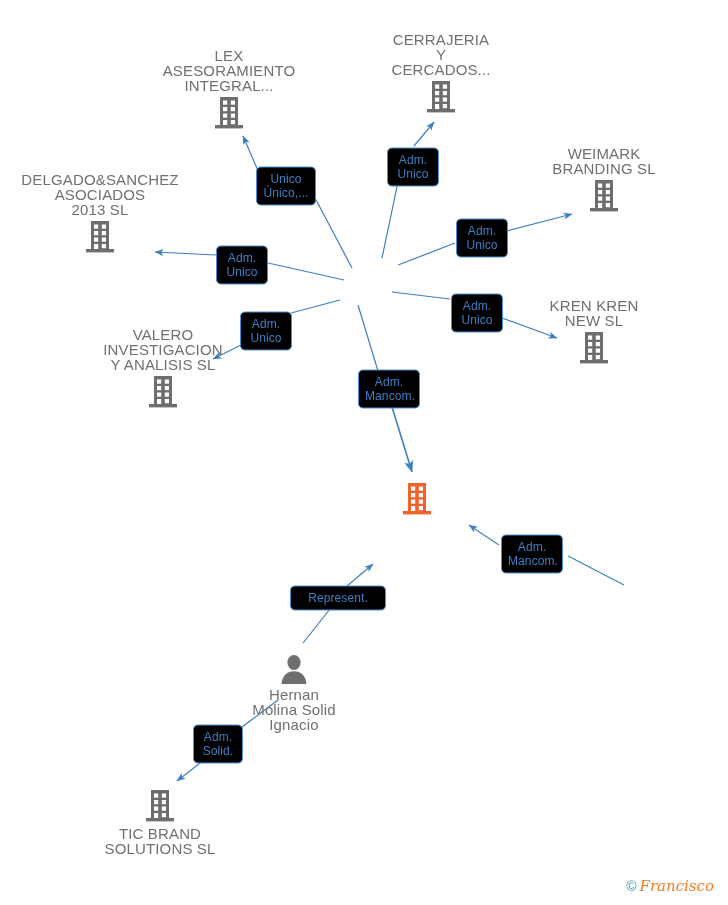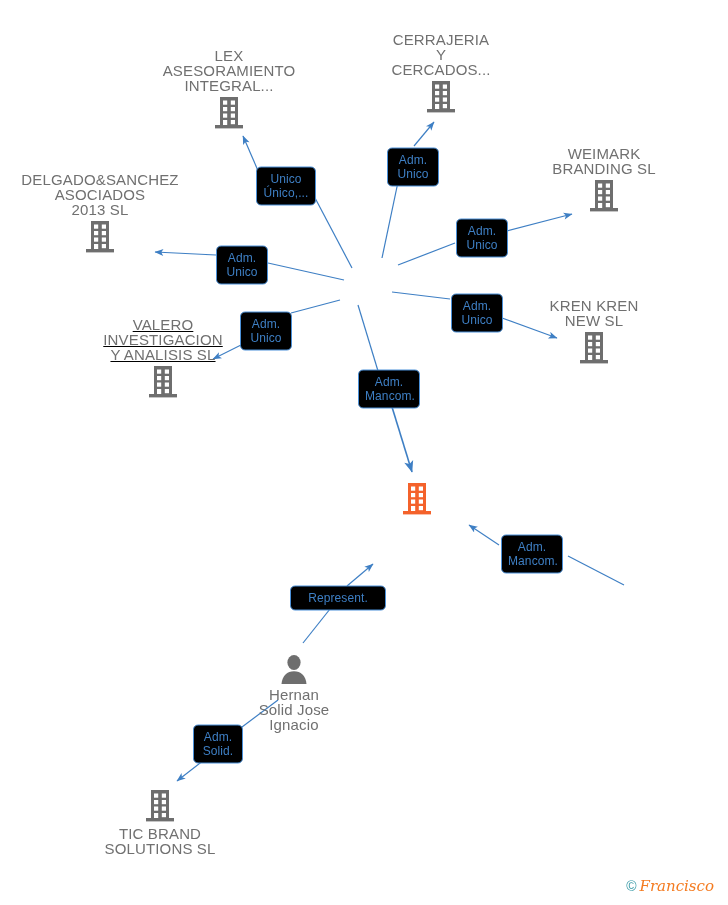--- a/index.html
+++ b/index.html
@@ -213,21 +213,21 @@
         <rect x="10" y="12" width="4.2" height="4.2" fill="#fff"></rect>
           <rect x="17.8" y="12" width="4.2" height="4.2" fill="#fff"></rect>
         <rect x="10" y="18.5" width="4.2" height="4.2" fill="#fff"></rect>
           <rect x="17.8" y="18.5" width="4.2" height="4.2" fill="#fff"></rect>
         <rect x="10" y="25" width="4.2" height="5" fill="#fff"></rect>
           <rect x="17.8" y="25" width="4.2" height="4.2" fill="#fff"></rect>
       </svg>
     </span>
   </div>
 
-  <div class="node label-above" style="left:163px; top:317px;text-decoration:underline;">
+  <div class="node label-above" style="left:163px; top:327px;">
     <span class="node-label">VALERO
 INVESTIGACION
 Y ANALISIS SL</span>
     <span class="icon-wrap">
       <svg width="32" height="36" viewBox="0 0 32 36" xmlns="http://www.w3.org/2000/svg">
         <rect x="7" y="2" width="18" height="28" fill="#6E6E6E"></rect>
         <rect x="2" y="30" width="28" height="3.4" fill="#6E6E6E"></rect>
         <rect x="10" y="5.5" width="4.2" height="4.2" fill="#fff"></rect>
           <rect x="17.8" y="5.5" width="4.2" height="4.2" fill="#fff"></rect>
         <rect x="10" y="12" width="4.2" height="4.2" fill="#fff"></rect>
@@ -260,21 +260,21 @@
 
 
   <div class="node label-below" style="left:294px; top:653px;">
     <span class="icon-wrap">
       <svg width="32" height="32" viewBox="0 0 32 32" xmlns="http://www.w3.org/2000/svg">
         <ellipse cx="16" cy="9.5" rx="6.6" ry="7.4" fill="#6E6E6E"></ellipse>
         <path d="M3.5,31 C4.2,22.4 9.3,18.2 16,18.2 C22.7,18.2 27.8,22.4 28.5,31 Z" fill="#6E6E6E"></path>
       </svg>
     </span>
     <span class="node-label">Hernan
-Solid Jose
+Molina Solid
 Ignacio</span>
   </div>
 
   <div class="node label-below" style="left:160px; top:788px;">
     <span class="icon-wrap">
       <svg width="32" height="36" viewBox="0 0 32 36" xmlns="http://www.w3.org/2000/svg">
         <rect x="7" y="2" width="18" height="28" fill="#6E6E6E"></rect>
         <rect x="2" y="30" width="28" height="3.4" fill="#6E6E6E"></rect>
         <rect x="10" y="5.5" width="4.2" height="4.2" fill="#fff"></rect>
           <rect x="17.8" y="5.5" width="4.2" height="4.2" fill="#fff"></rect>

